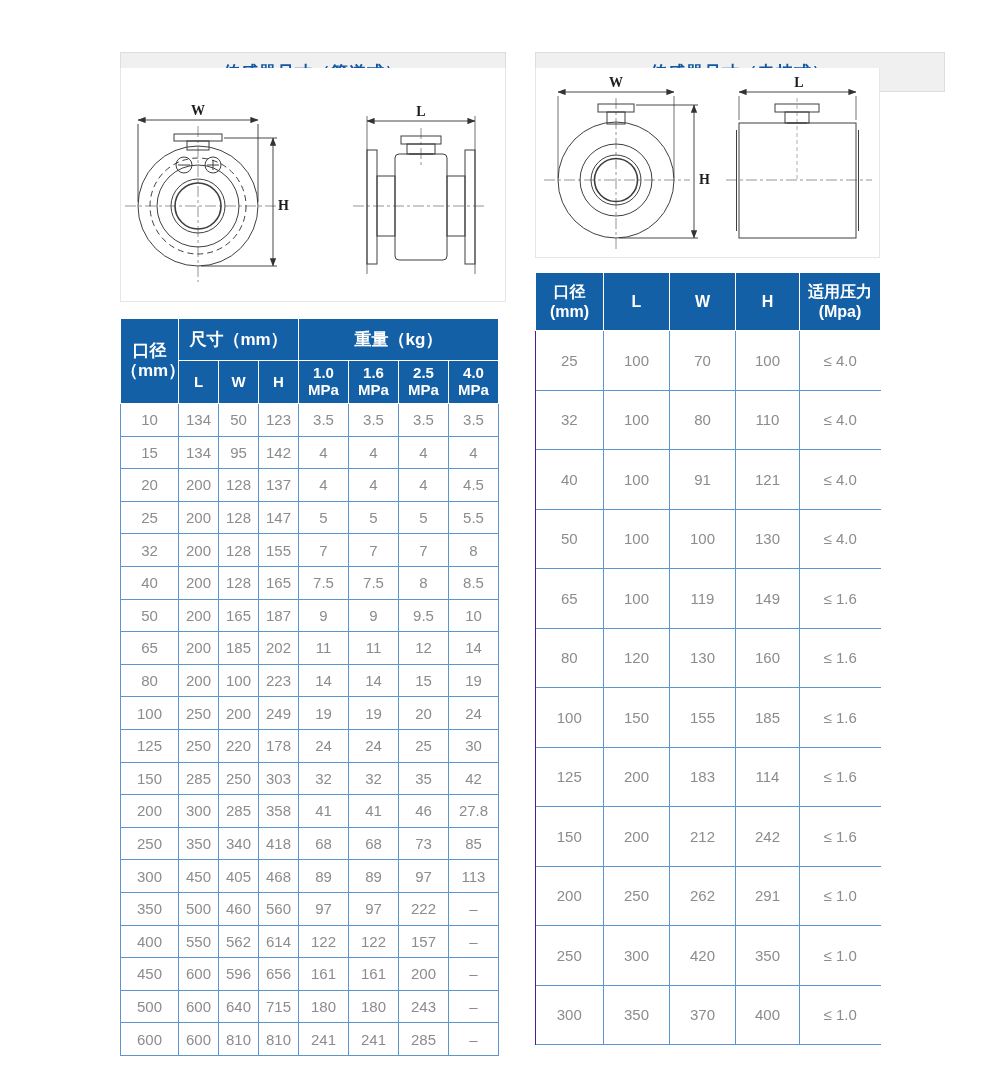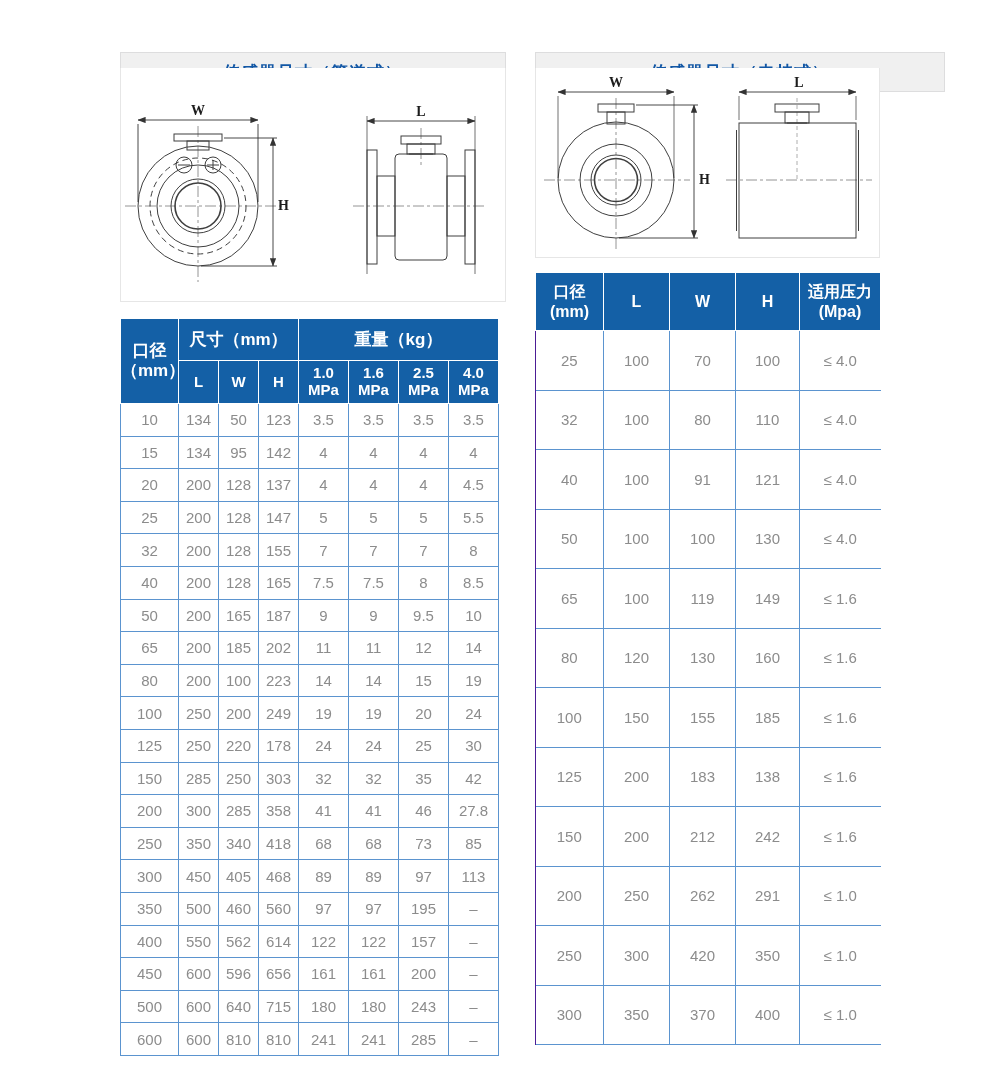--- a/index.html
+++ b/index.html
@@ -298,21 +298,21 @@
         <td>97</td>
         <td>113</td>
       </tr>
       <tr>
         <td>350</td>
         <td>500</td>
         <td>460</td>
         <td>560</td>
         <td>97</td>
         <td>97</td>
-        <td>195</td>
+        <td>222</td>
         <td>–</td>
       </tr>
       <tr>
         <td>400</td>
         <td>550</td>
         <td>562</td>
         <td>614</td>
         <td>122</td>
         <td>122</td>
         <td>157</td>
@@ -477,21 +477,21 @@
         <td>100</td>
         <td>150</td>
         <td>155</td>
         <td>185</td>
         <td>≤ 1.6</td>
       </tr>
       <tr>
         <td>125</td>
         <td>200</td>
         <td>183</td>
-        <td>138</td>
+        <td>114</td>
         <td>≤ 1.6</td>
       </tr>
       <tr>
         <td>150</td>
         <td>200</td>
         <td>212</td>
         <td>242</td>
         <td>≤ 1.6</td>
       </tr>
       <tr>

